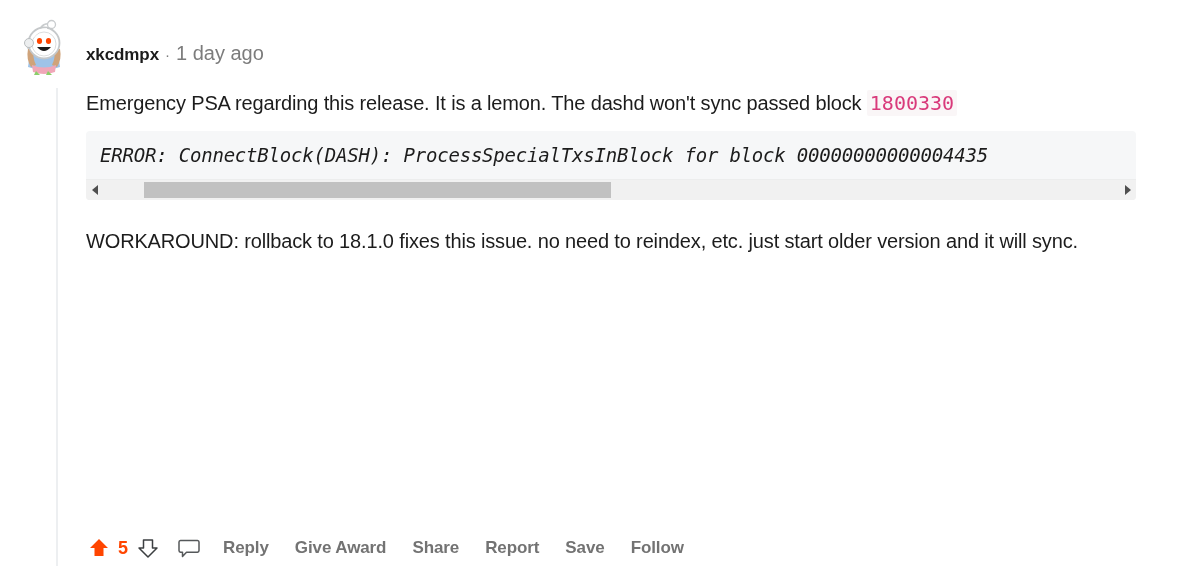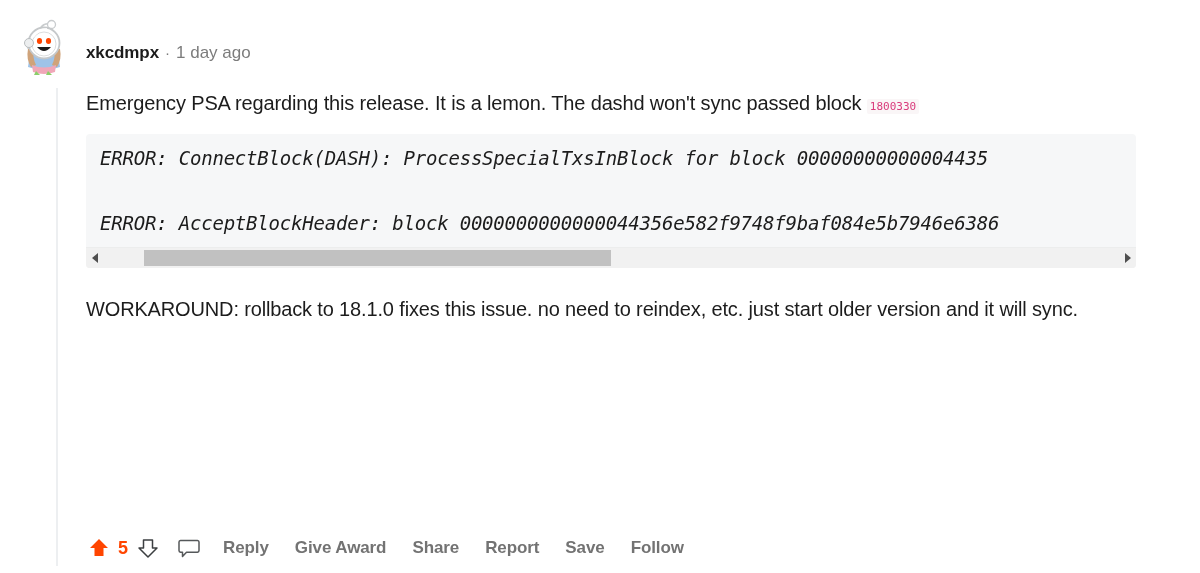--- a/index.html
+++ b/index.html
@@ -55,21 +55,21 @@
     font-weight: 700;
     color: #1c1c1c;
     letter-spacing: -0.1px;
   }
   .dot-sep {
     color: #7c7c7c;
     font-size: 15px;
     margin: 0 6px;
   }
   .timestamp {
-    font-size: 17px;
+    font-size: 20px;
     color: #7c7c7c;
     font-weight: 400;
   }
 
   
   .thread-line {
     position: absolute;
     left: 56px;
     top: 88px;
     width: 2px;
@@ -90,21 +90,21 @@
     line-height: 27px;
     color: #1c1c1c;
     margin: 0;
     font-weight: 400;
     letter-spacing: -0.15px;
   }
   .para-1 { margin-bottom: 14px; }
 
   code.inline-code {
     font-family: "DejaVu Sans Mono", "Liberation Mono", monospace;
-    font-size: 11px;
+    font-size: 20px;
     color: #d93a7b;
     background: #faf6f7;
     padding: 1px 3px;
     border-radius: 2px;
     letter-spacing: 0px;
   }
 
   
   .codeblock {
     background: #f6f7f8;
@@ -274,21 +274,20 @@
     </div>
   </div>
 
   <div class="comment-body">
 
     <p class="para para-1"><span>Emergency PSA regarding this release. It is a lemon. The dashd won't sync passed block </span><code class="inline-code">1800330</code></p>
 
     <div class="codeblock">
       <div class="code-scroll">
         <pre class="codeline">ERROR: ConnectBlock(DASH): ProcessSpecialTxsInBlock for block 00000000000004435</pre>
-        <pre class="codeline">ERROR: AcceptBlockHeader: block 0000000000000044356e582f9748f9baf084e5b7946e6386</pre>
       </div>
       <div class="hscrollbar">
         <div class="sb-arrow left">
             <span class="tri"></span>
           </div>
         <div class="sb-track">
           <div class="sb-thumb" style="left: 4%; width: 46%;"></div>
         </div>
         <div class="sb-arrow right">
             <span class="tri"></span>

